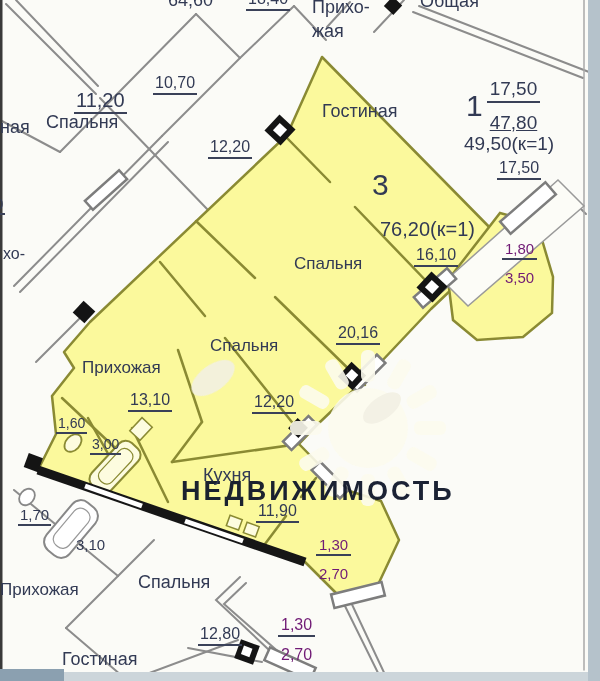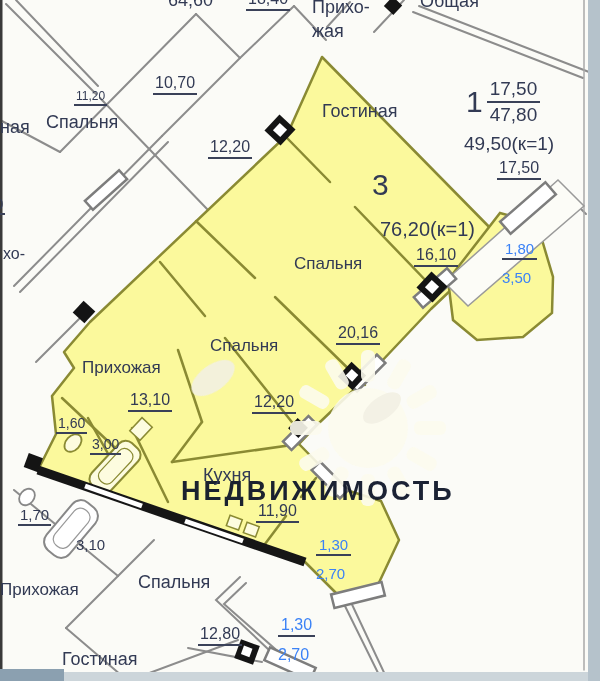--- a/index.html
+++ b/index.html
@@ -1,28 +1,28 @@
 <!DOCTYPE html>
 <html><head>
 <meta charset="utf-8">
 <style>
   html,body{margin:0;padding:0;background:#fff;}
   #plan{position:relative;width:600px;height:681px;overflow:hidden;background:#fbfbf7;
         font-family:"Liberation Sans",sans-serif;}
   #plan svg{position:absolute;left:0;top:0;}
   .lbl{position:absolute;color:#323a54;white-space:nowrap;line-height:1.05;z-index:5;}
   .dim{border-bottom:2px solid #3a4158;padding:0 2px 1px 2px;}
-  .frac{position:absolute;color:#3b82f6;z-index:5;}
+  .frac{position:absolute;text-align:center;color:#701a75;z-index:5;}
   .frac .top{display:block;border-bottom:2px solid #3a4158;padding:0 3px 1px 3px;}
   .frac .bot{display:block;padding-top:9px;}
   .aptblock{position:absolute;display:flex;align-items:center;gap:4px;color:#323a54;z-index:5;}
   .aptblock .bignum{font-size:30px;}
   .aptblock .fr{text-align:center;}
   .aptblock .fr .top{display:block;border-bottom:2px solid #3a4158;padding:0 3px 1px 3px;}
-  .aptblock .fr .bot{display:block;padding-top:1px;}
+  .aptblock .fr .bot{display:block;padding-top:9px;text-decoration:underline;}
   .wm1{position:absolute;left:191px;top:438px;font-size:44px;font-weight:bold;
        letter-spacing:9px;color:#c9c6ba;opacity:.75;z-index:4;}
   .wm2{position:absolute;left:181px;top:476px;font-size:27px;font-weight:bold;
        letter-spacing:3px;color:#0f172a;opacity:.95;z-index:4;}
 </style>
 </head>
 <body>
 
 <div id="plan">
 
@@ -162,21 +162,21 @@
 
   <g>
     <rect x="0" y="0" width="2.5" height="670" fill="#3a3a3a"></rect>
     <rect x="588" y="0" width="12" height="681" fill="#b5c2cb"></rect>
     <rect x="0" y="669" width="64" height="12" fill="#8ba0b0"></rect>
     <rect x="64" y="672" width="524" height="9" fill="#ccd5da"></rect>
   </g>
 </svg>
 
 <div class="lbl" style="left:46px;top:113px;font-size:18px">Спальня</div>
-<div class="lbl dim" style="left:74px;top:90px;font-size:12px">11,20</div>
+<div class="lbl dim" style="left:74px;top:90px;font-size:20px">11,20</div>
 <div class="lbl dim" style="left:153px;top:75px;font-size:16px">10,70</div>
 <div class="lbl" style="left:168px;top:-9px;font-size:18px">64,60</div>
 <div class="lbl dim" style="left:246px;top:-9px;font-size:16px">18,40</div>
 <div class="lbl" style="left:0px;top:118px;font-size:18px">ная</div>
 <div class="lbl dim" style="left:-7px;top:196px;font-size:15px">0</div>
 <div class="lbl" style="left:3px;top:246px;font-size:16px">хо-</div>
 <div class="lbl" style="left:312px;top:-2px;font-size:18px">Прихо-</div>
 <div class="lbl" style="left:312px;top:22px;font-size:18px">жая</div>
 <div class="lbl" style="left:420px;top:-8px;font-size:18px">Общая</div>
 <div class="lbl dim" style="left:208px;top:139px;font-size:16px">12,20</div>

